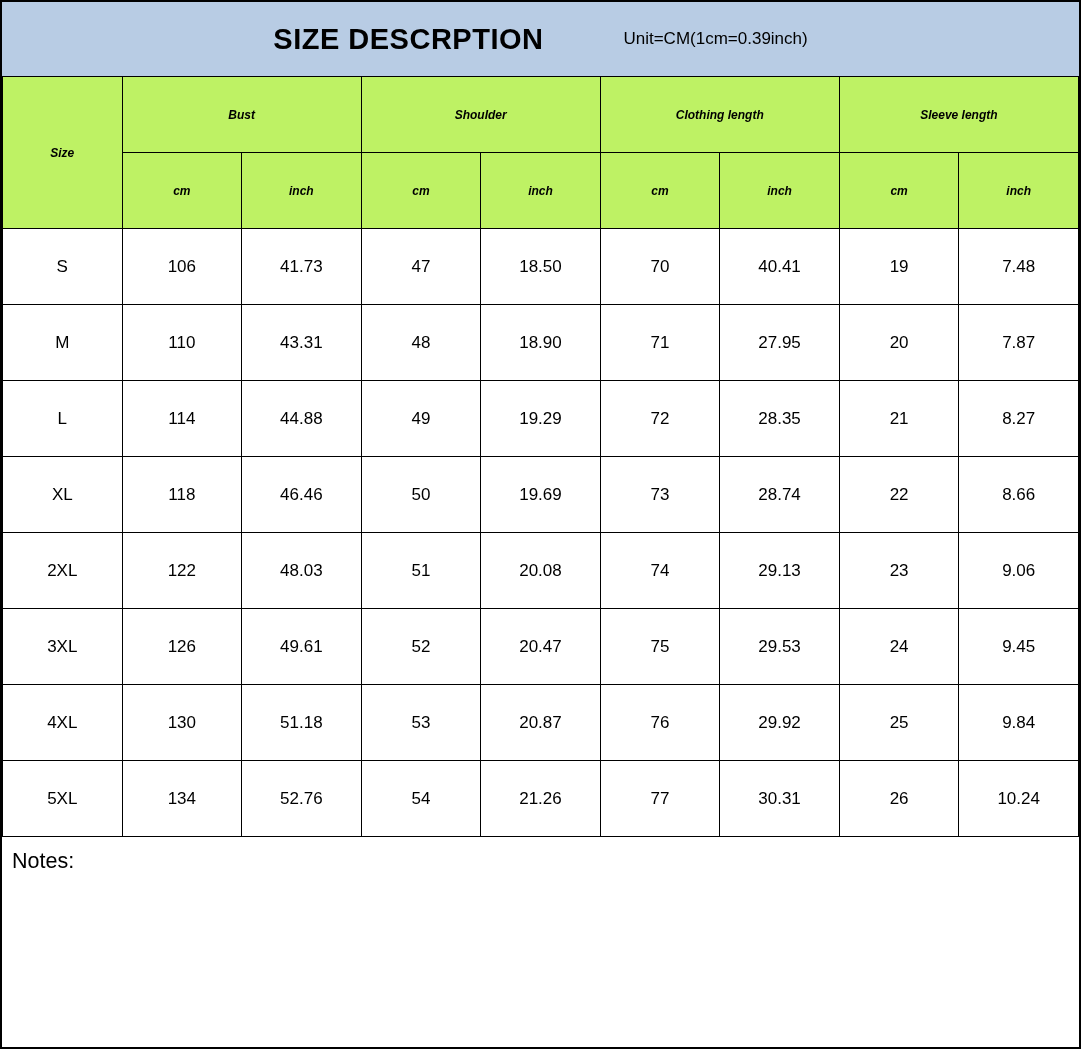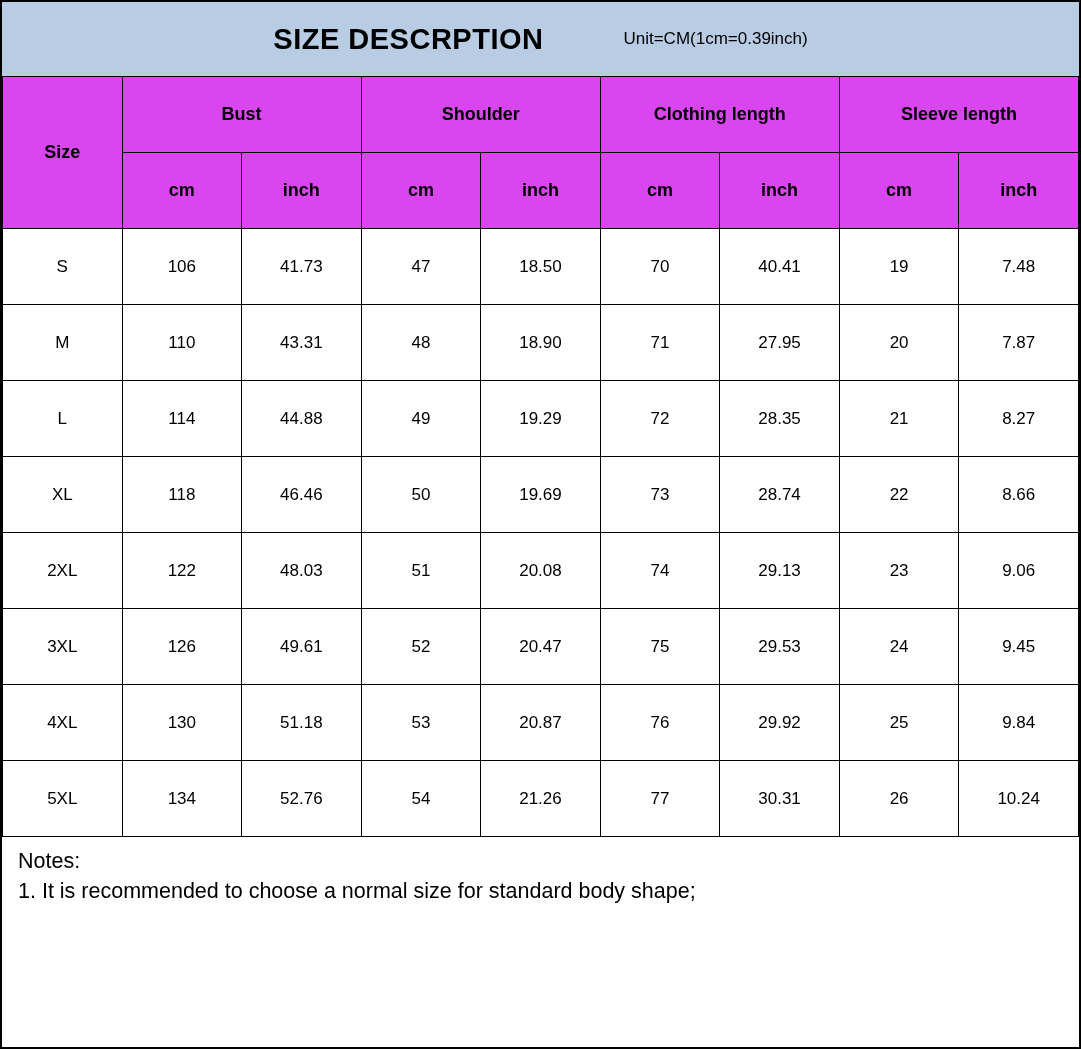--- a/index.html
+++ b/index.html
@@ -35,33 +35,34 @@
     table-layout:fixed;
   }
   table.size-table th,
   table.size-table td {
     border:1px solid #000;
     text-align:center;
     vertical-align:middle;
     padding:0;
   }
   thead th {
-    background:#d946ef;
+    background:#bef264;
     font-weight:bold;
-    font-size:18px;
+    font-size:12px;
     height:76px;
+    font-style:italic;
   }
   tbody th, tbody td {
     background:#fff;
     font-weight:normal;
     font-size:17px;
     height:76px;
   }
   .notes {
-    padding:9px 6px 0 16px;
+    padding:9px 6px 0 10px;
     font-size:21.5px;
     line-height:30px;
   }
 </style>
 </head>
 <body>
 
 <div class="sheet">
 
   <div class="title-bar">
@@ -188,17 +189,16 @@
           <td>30.31</td>
           <td>26</td>
           <td>10.24</td>
         </tr>
       </tbody>
   </table>
 
   <div class="notes">
     <div>Notes:</div>
     <div id="notes-list">
-        <div>1. It is recommended to choose a normal size for standard body shape;</div>
       </div>
   </div>
 
 </div>
 
 </body></html>

